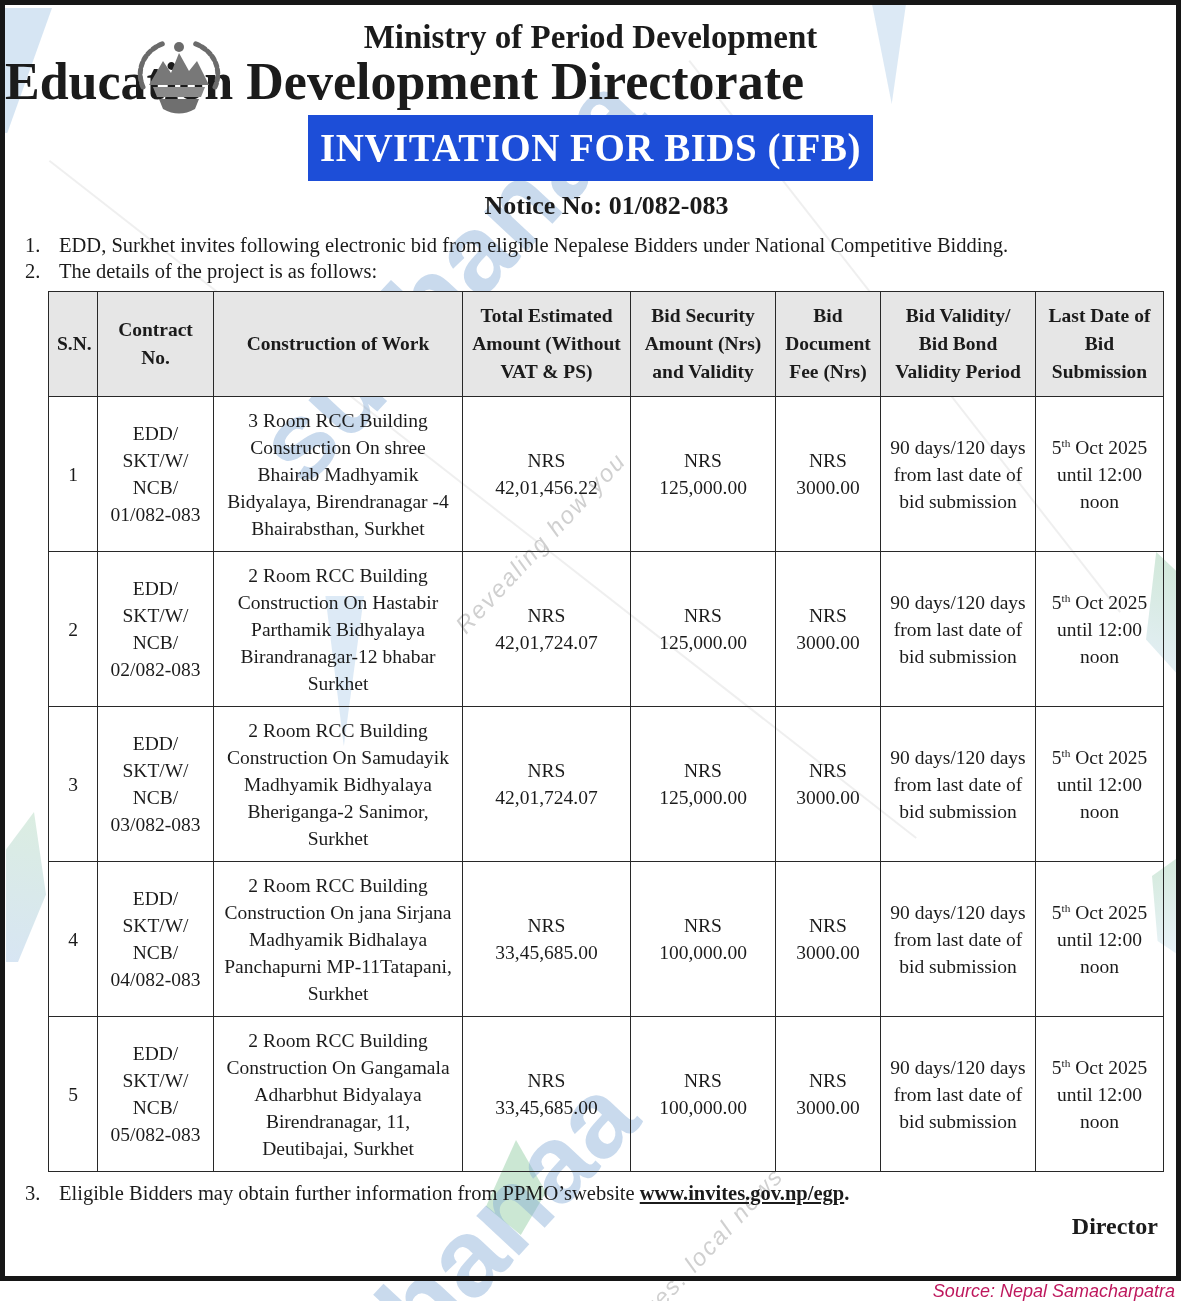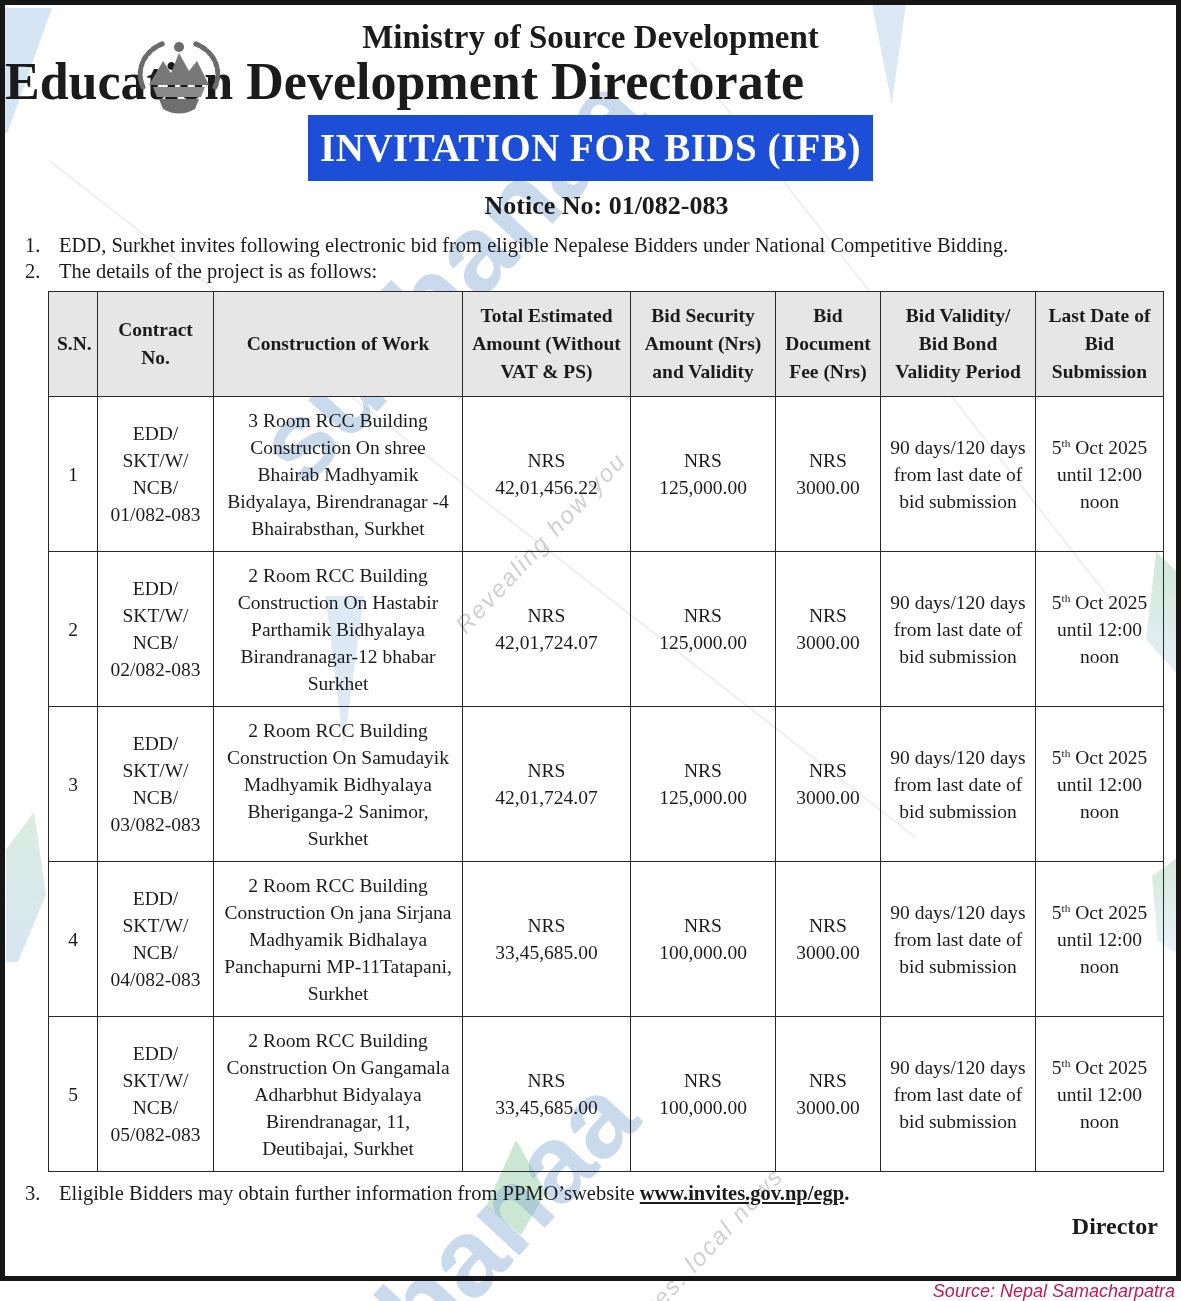--- a/index.html
+++ b/index.html
@@ -96,21 +96,21 @@
       <path d="M86,52 C94,34 84,14 64,8"></path>
     </g>
     <g fill="#787878">
       <path d="M20,50 L34,26 L42,38 L50,18 L60,36 L68,26 L80,50 Z"></path>
       <path d="M24,52 L76,52 L72,62 L28,62 Z" fill="#8a8a8a"></path>
       <path d="M30,64 L70,64 L66,74 C55,80 45,80 34,74 Z" fill="#6f6f6f"></path>
       <circle cx="50" cy="12" r="5" fill="#6b6b6b"></circle>
     </g>
   </svg>
 
-  <div class="ministry">Ministry of Source Development</div>
+  <div class="ministry">Ministry of Period Development</div>
   <div class="directorate">Education Development Directorate</div>
 
   <div class="banner-wrap">
     <div class="banner">INVITATION FOR BIDS (IFB)</div>
   </div>
 
   <div class="notice-no">Notice No: 01/082-083</div>
 
   <div class="intro">
     <div class="intro-item">

